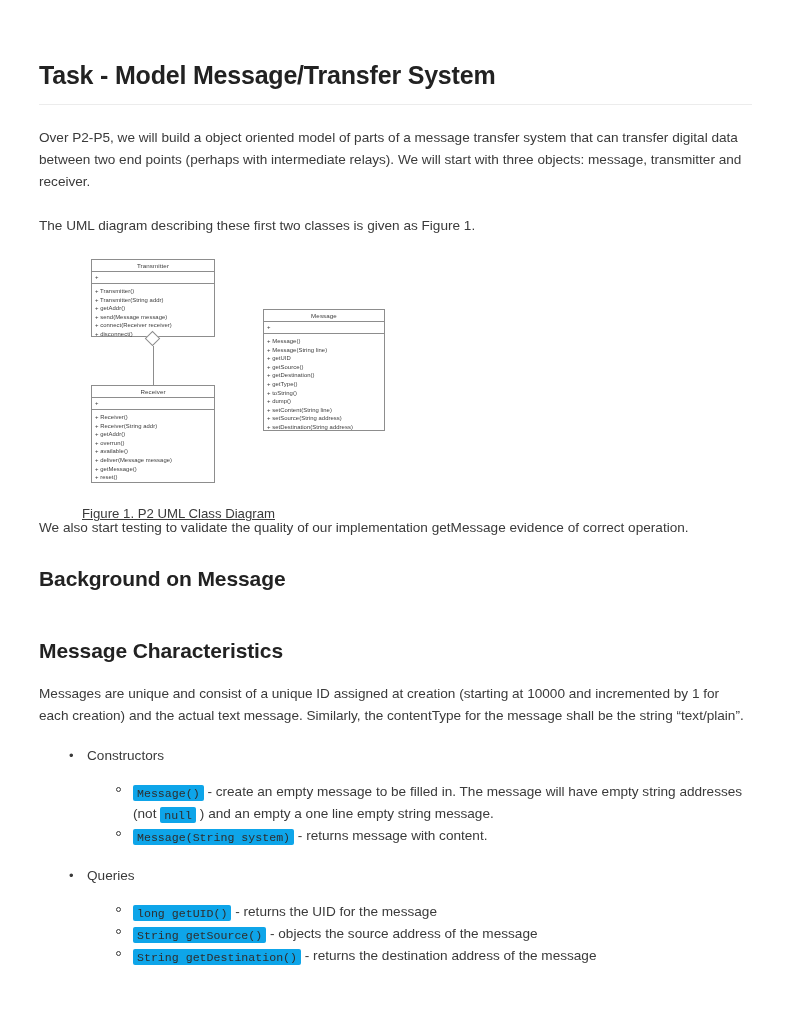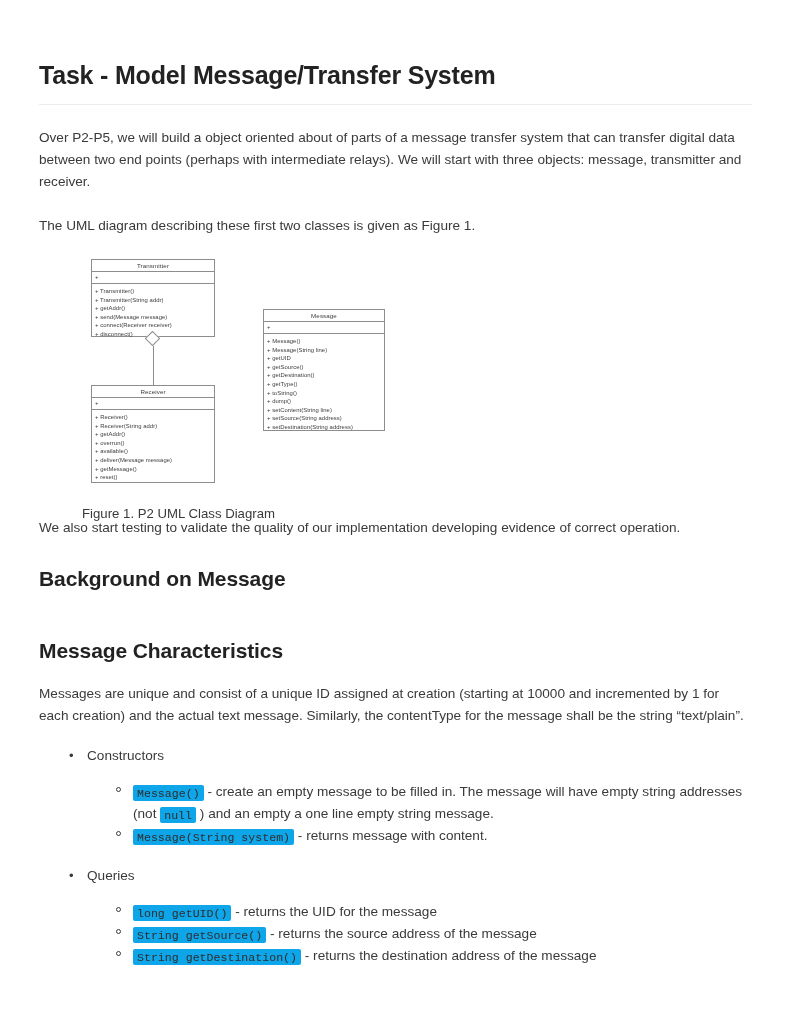--- a/index.html
+++ b/index.html
@@ -133,20 +133,21 @@
     transform: rotate(45deg);
   }
 
   .figure-caption {
     position: absolute;
     left: 43px;
     top: 249px;
     font-size: 13.2px;
     color: #3a3a3a;
     line-height: 20px;
+    text-decoration: underline;
   }
 
   
   ul.lvl1 {
     margin: 0;
     padding: 0 0 0 30px;
     list-style: none;
   }
   ul.lvl1 > li.bullet1 {
     position: relative;
@@ -202,21 +203,21 @@
 </head>
 <body>
 
 <div class="page">
 
   <h1 class="doc-title">Task - Model Message/Transfer System</h1>
   <div class="title-rule"></div>
 
   <div class="sp-22"></div>
 
-  <p class="body-text">Over P2-P5, we will build a object oriented about of parts of a message transfer system that can transfer digital data between two end points (perhaps with intermediate relays). We will start with three objects: message, transmitter and receiver.</p>
+  <p class="body-text">Over P2-P5, we will build a object oriented model of parts of a message transfer system that can transfer digital data between two end points (perhaps with intermediate relays). We will start with three objects: message, transmitter and receiver.</p>
 
   <div class="sp-22"></div>
 
   <p class="body-text">The UML diagram describing these first two classes is given as Figure 1.</p>
 
   <div class="figure-wrap">
     <div class="uml">
 
       <div class="uml-box" id="box-transmitter">
         <div class="cls-name">Transmitter</div>
@@ -273,21 +274,21 @@
         </div>
       </div>
 
     </div>
 
     <div class="figure-caption">Figure 1. P2 UML Class Diagram</div>
   </div>
 
   <div class="sp-14"></div>
 
-  <p class="body-text">We also start testing to validate the quality of our implementation developing evidence of correct operation.</p>
+  <p class="body-text">We also start testing to validate the quality of our implementation getMessage evidence of correct operation.</p>
 
   <div class="sp-26"></div>
 
   <h2 class="section-title">Background on Message</h2>
 
   <div class="sp-18"></div>
 
 
   <div class="sp-26"></div>
 
@@ -324,21 +325,21 @@
       <span class="mark">•</span>
       <span>Queries</span>
 
       <ul class="lvl2">
         <li class="bullet2">
           <span class="mark-o"></span>
           <code class="code-span">long getUID()</code><span> - returns the UID for the message</span>
         </li>
         <li class="bullet2">
           <span class="mark-o"></span>
-          <code class="code-span">String getSource()</code><span> - returns the source address of the message</span>
+          <code class="code-span">String getSource()</code><span> - objects the source address of the message</span>
         </li>
         <li class="bullet2">
           <span class="mark-o"></span>
           <code class="code-span">String getDestination()</code><span> - returns the destination address of the message</span>
         </li>
       </ul>
     </li>
   </ul>
 
 </div>

